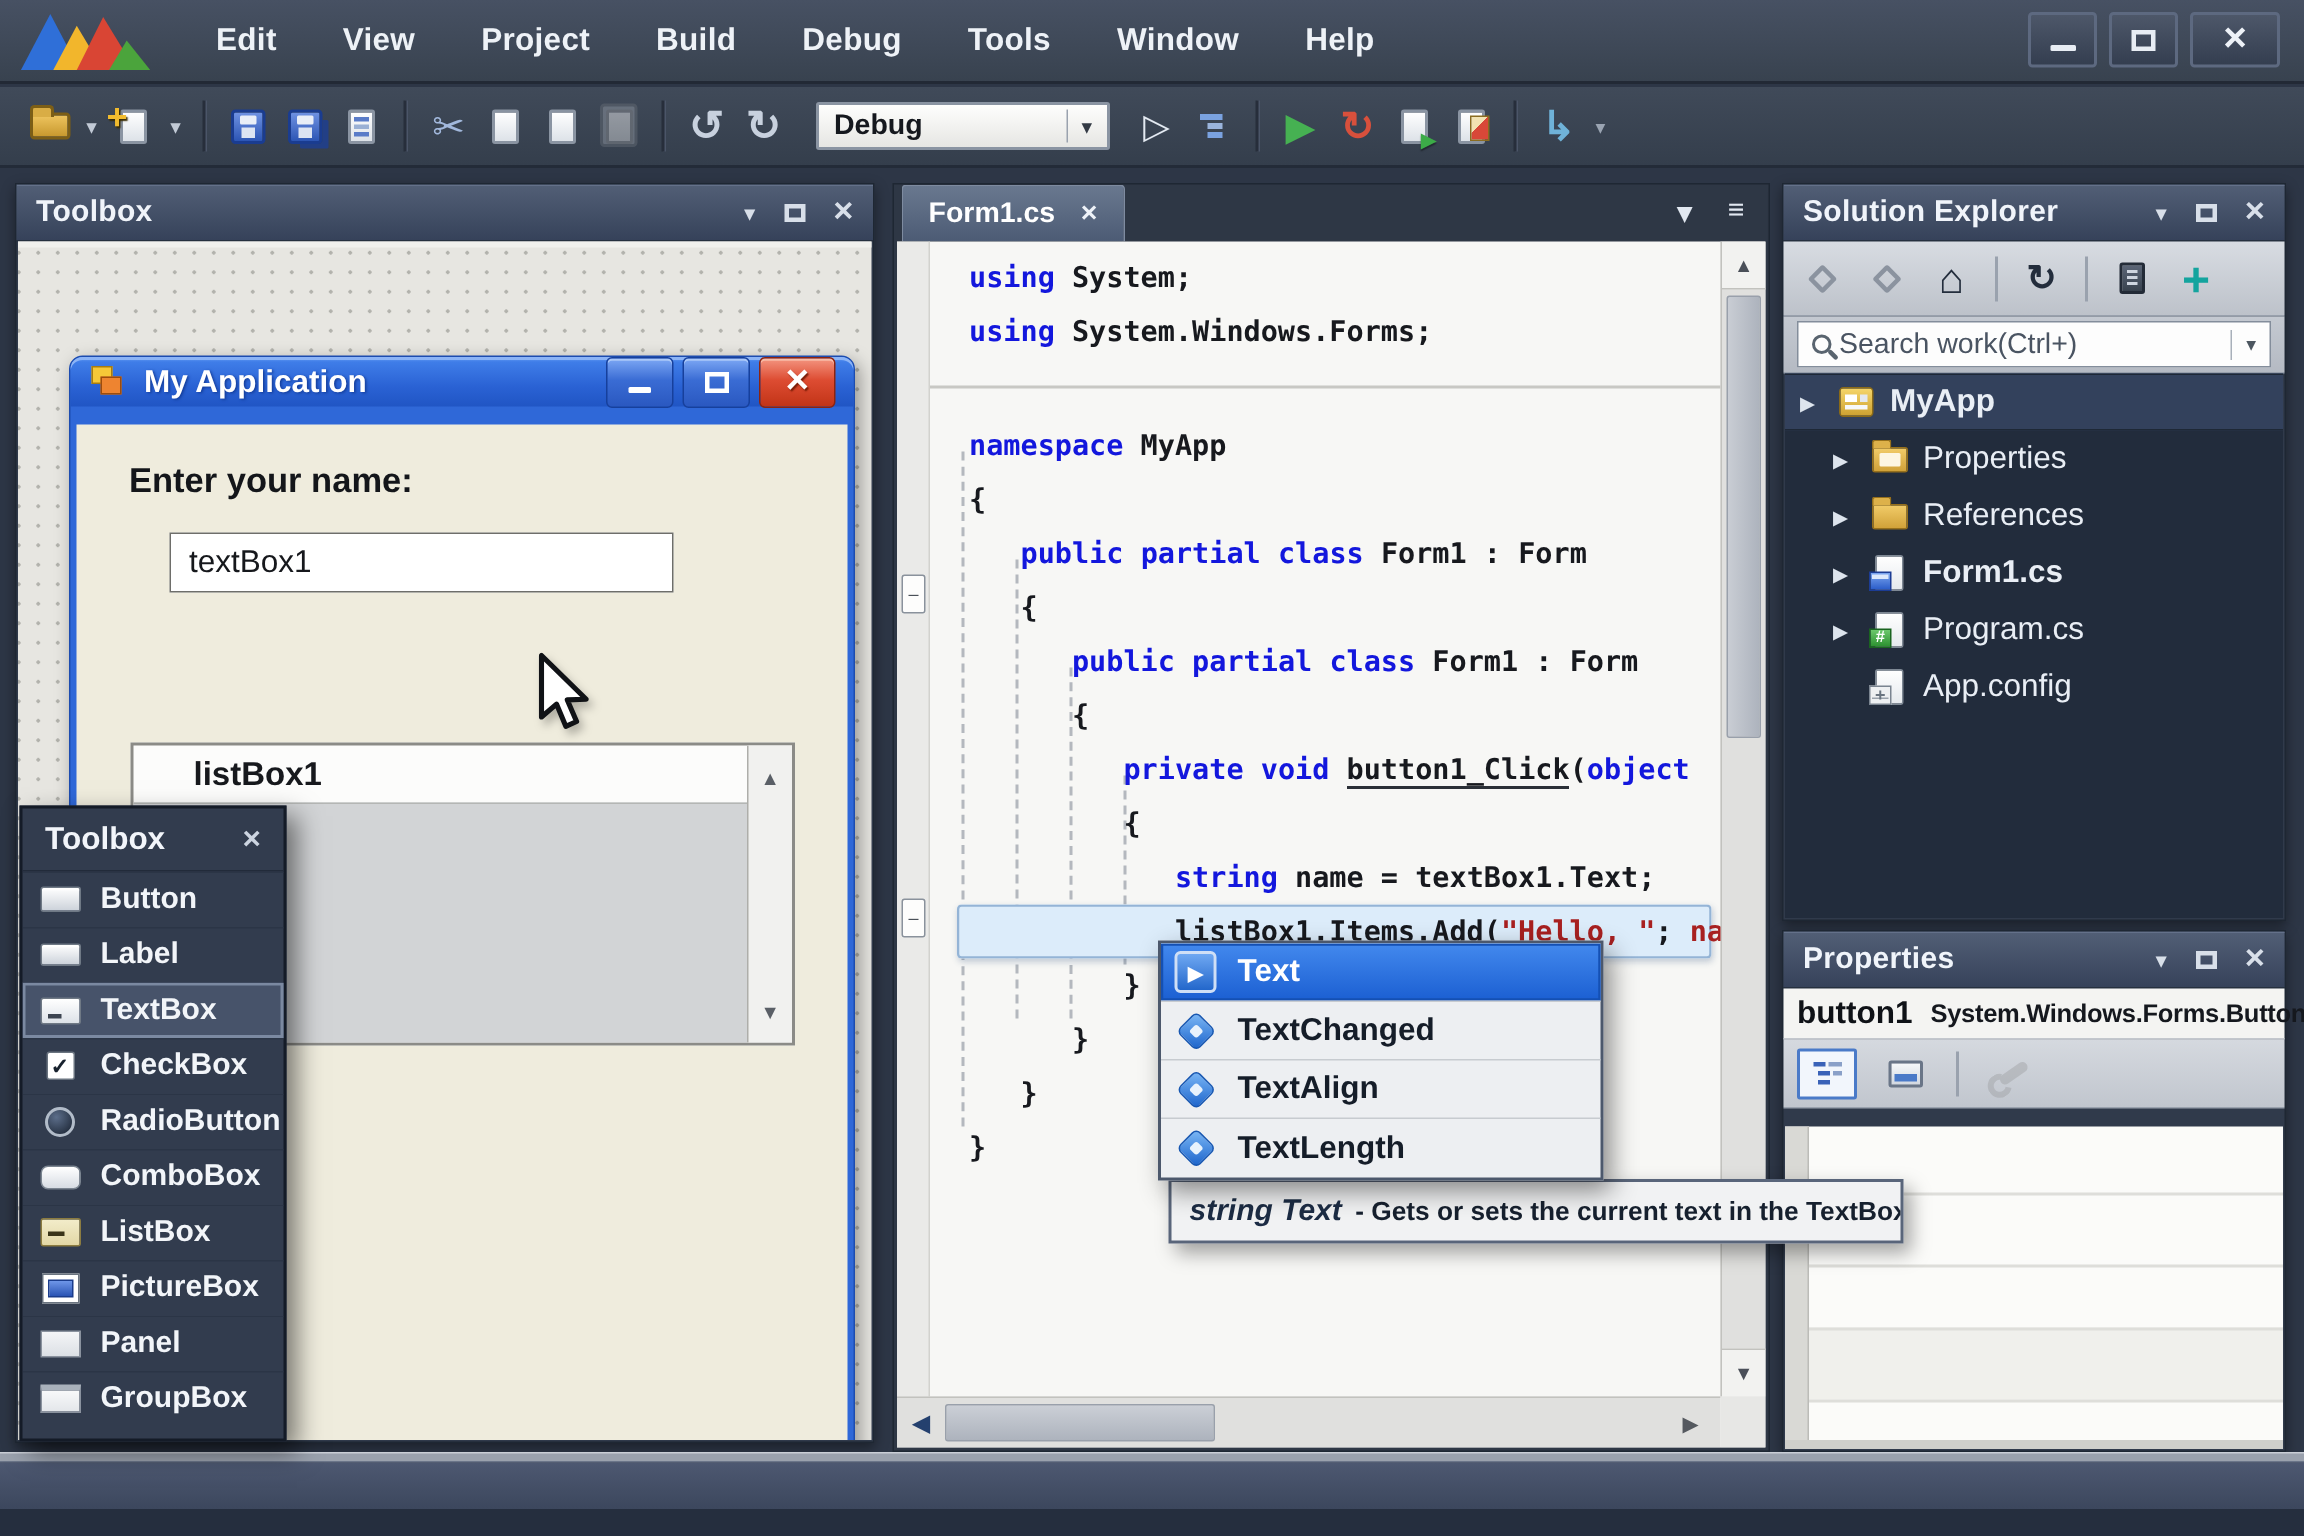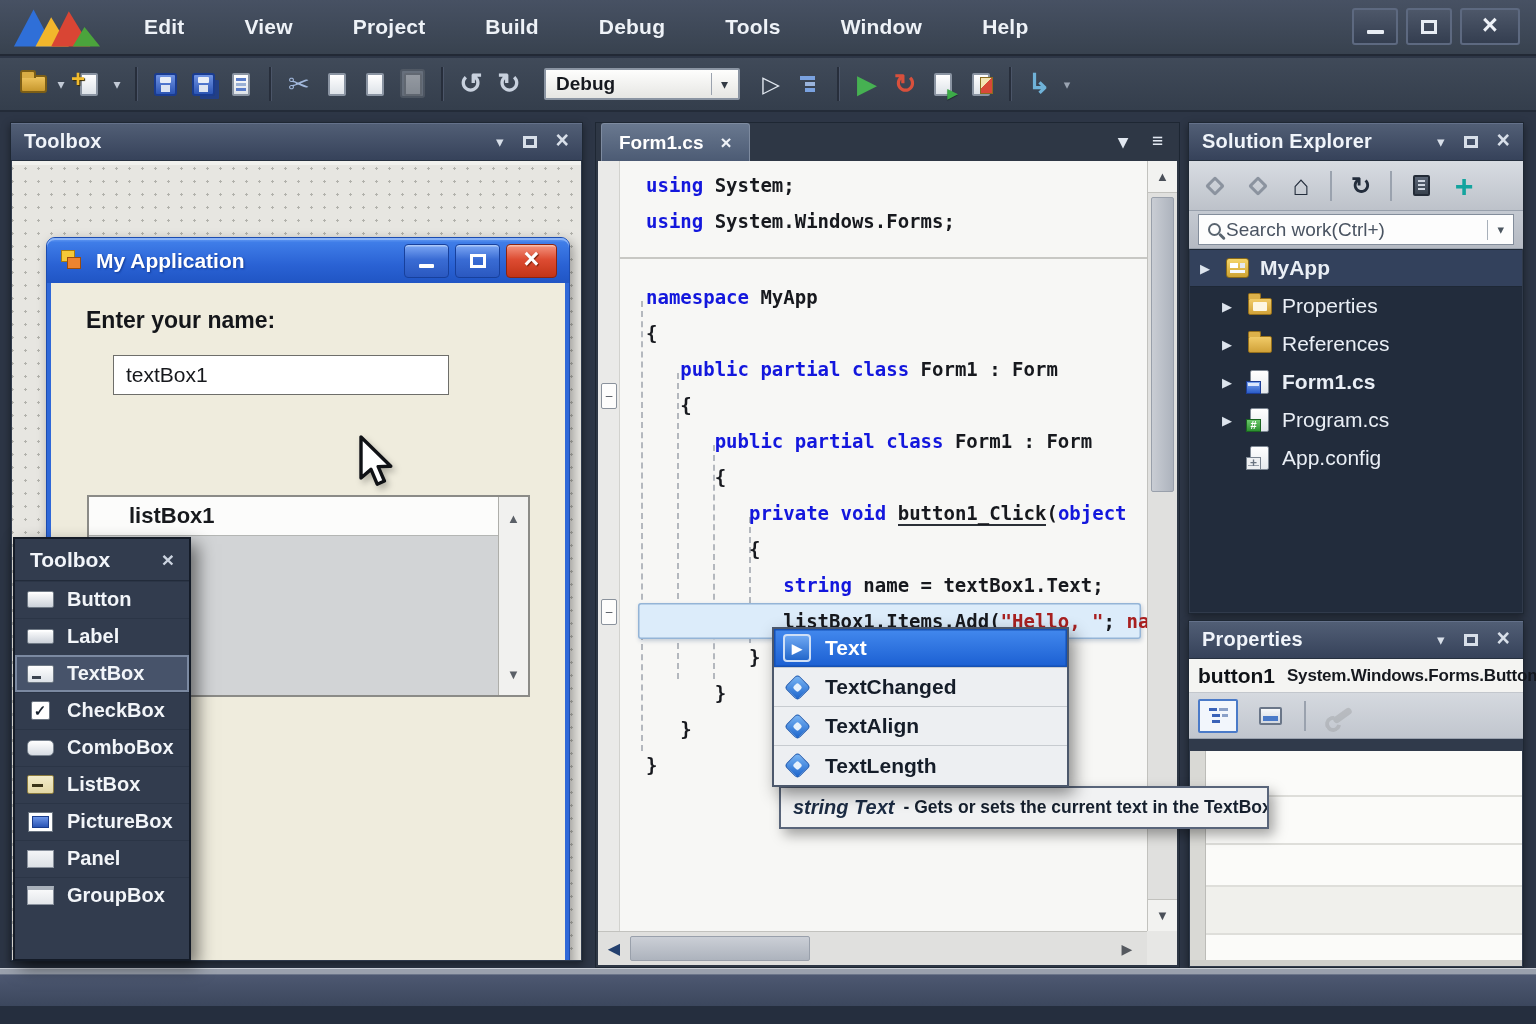--- a/index.html
+++ b/index.html
@@ -5,21 +5,21 @@
   * { box-sizing: border-box; margin: 0; padding: 0; }
   html,body { width:1536px; height:1024px; overflow:hidden; }
   body { position:relative; background:#2d3646; font-family:"Liberation Sans",sans-serif; }
   i { font-style:normal; display:block; position:relative; }
 
   
   #menubar { position:absolute; left:0; top:0; width:1536px; height:56px;
     background:linear-gradient(#475163,#38424f); border-bottom:2px solid #222935;
     display:flex; align-items:center; }
   #logo { margin-left:12px; width:94px; height:44px; flex:0 0 auto; }
-  #menu-items { display:flex; align-items:center; margin-left:16px;gap:16px; }
+  #menu-items { display:flex; align-items:center; margin-left:16px; }
   .menu-item { color:#eef2f7; font-size:21px; font-weight:600; padding:0 22px; letter-spacing:.2px; cursor:default; }
   #wincontrols { position:absolute; right:16px; top:8px; display:flex; gap:8px; }
   .wc { width:46px; height:37px; background:linear-gradient(#4d5769,#343e50);
     border:2px solid #5d6980; border-radius:3px; display:flex; align-items:center; justify-content:center; }
   .wc-close { width:60px; }
   .wc .minbar { width:17px; height:4px; background:#e8edf4; border-radius:1px; margin-top:10px; }
   .wc .maxbox { width:16px; height:14px; border:3px solid #e8edf4; }
   .wc .xg { color:#eef2f8; font-size:27px; font-weight:bold; line-height:1; margin-top:-3px; }
 
   
@@ -82,21 +82,21 @@
   .pi-x { color:#d8dfe9; font-size:23px; font-weight:bold; line-height:1; margin-top:-2px; }
 
   
   #designer { left:10px; top:122px; width:573px; height:840px; }
   .dz { position:absolute; left:1px; right:1px; top:38px; bottom:1px; background:#e7e6e1;
     background-image:radial-gradient(#b2b2ac 1.1px, transparent 1.3px); background-size:13px 13px; background-position:7px 10px;
     border-top:4px solid #f1f1ed; overflow:hidden; }
   .xpform { position:absolute; left:34px; top:72px; width:524px; height:756px;
     background:#2f68d8; border-radius:9px 9px 3px 3px; box-shadow:3px 4px 12px rgba(0,0,0,.35);
     border:1px solid #1c4cb0; }
-  .xptitle { height:45px; border-radius:8px 8px 0 0; display:flex; align-items:center; padding:0 12px;
+  .xptitle { height:33px; border-radius:8px 8px 0 0; display:flex; align-items:center; padding:0 12px;
     background:linear-gradient(#6ba0f4 0%, #3f7de8 10%, #2a62d4 60%, #2055c4 100%); box-shadow:inset 0 2px 0 #8cb4f6; }
   .xpicon { width:26px; height:24px; position:relative; flex:0 0 26px; margin-right:11px; }
   .xpicon .a { position:absolute; left:2px; top:1px; width:14px; height:12px; background:#f6c838; border:1.5px solid #a87c10; }
   .xpicon .b { position:absolute; left:8px; top:8px; width:14px; height:12px; background:#ee8430; border:1.5px solid #9c4c0c; }
   .xptitle .t { color:#fff; font-size:21px; font-weight:bold; flex:1; text-shadow:1px 1px 2px #123a96; }
   .xpbtns { display:flex; gap:6px; }
   .xpbtn { width:45px; height:34px; border-radius:4px; border:1.5px solid #17409c;
     background:linear-gradient(#7da8f5,#3a6cd4 45%,#2a58c0); box-shadow:inset 0 1.5px 0 #abc8f8;
     display:flex; align-items:center; justify-content:center; }
   .xpbtn .mn { width:15px; height:4px; background:#fff; border-radius:1px; margin-top:11px; }
@@ -435,20 +435,26 @@
         </span>
         <span class="lbl">TextBox</span>
       </div>
       <div class="ftb-item">
         <span class="ci ci-checkbox">
           <i></i>
         </span>
         <span class="lbl">CheckBox</span>
       </div>
       <div class="ftb-item">
+        <span class="ci ci-radiobutton">
+          <i></i>
+        </span>
+        <span class="lbl">RadioButton</span>
+      </div>
+      <div class="ftb-item">
         <span class="ci ci-combobox">
           <i></i>
         </span>
         <span class="lbl">ComboBox</span>
       </div>
       <div class="ftb-item">
         <span class="ci ci-listbox">
           <i></i>
         </span>
         <span class="lbl">ListBox</span>

